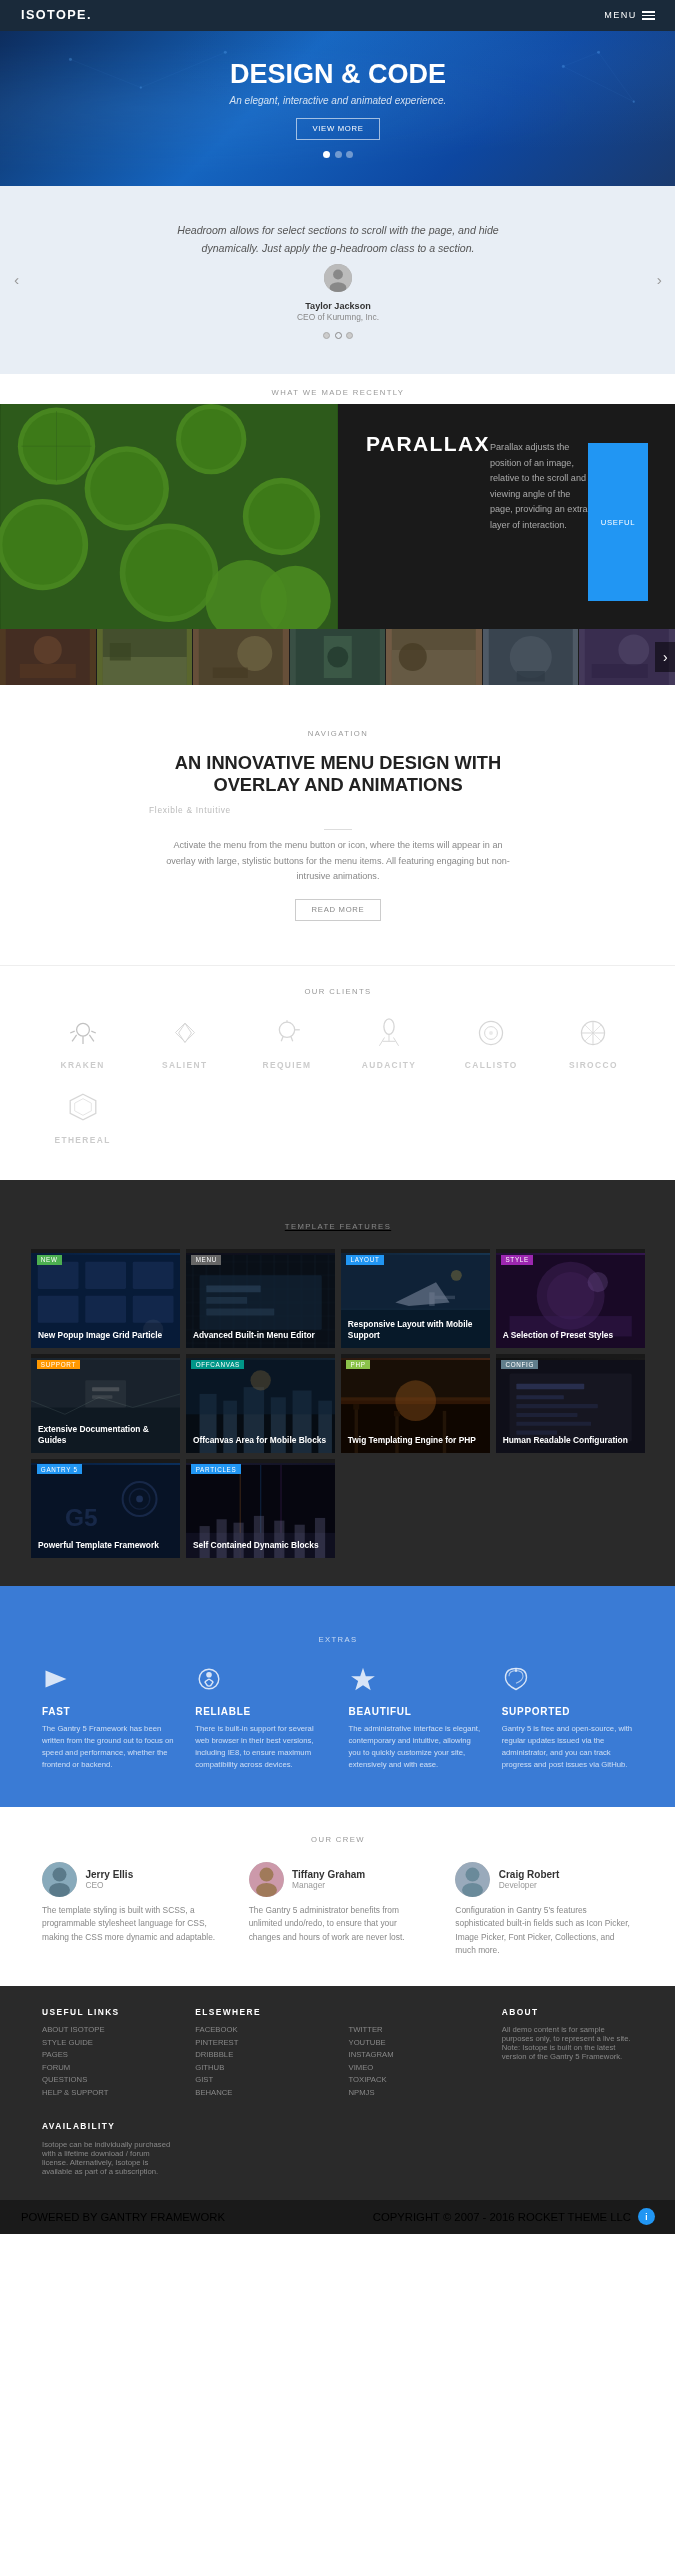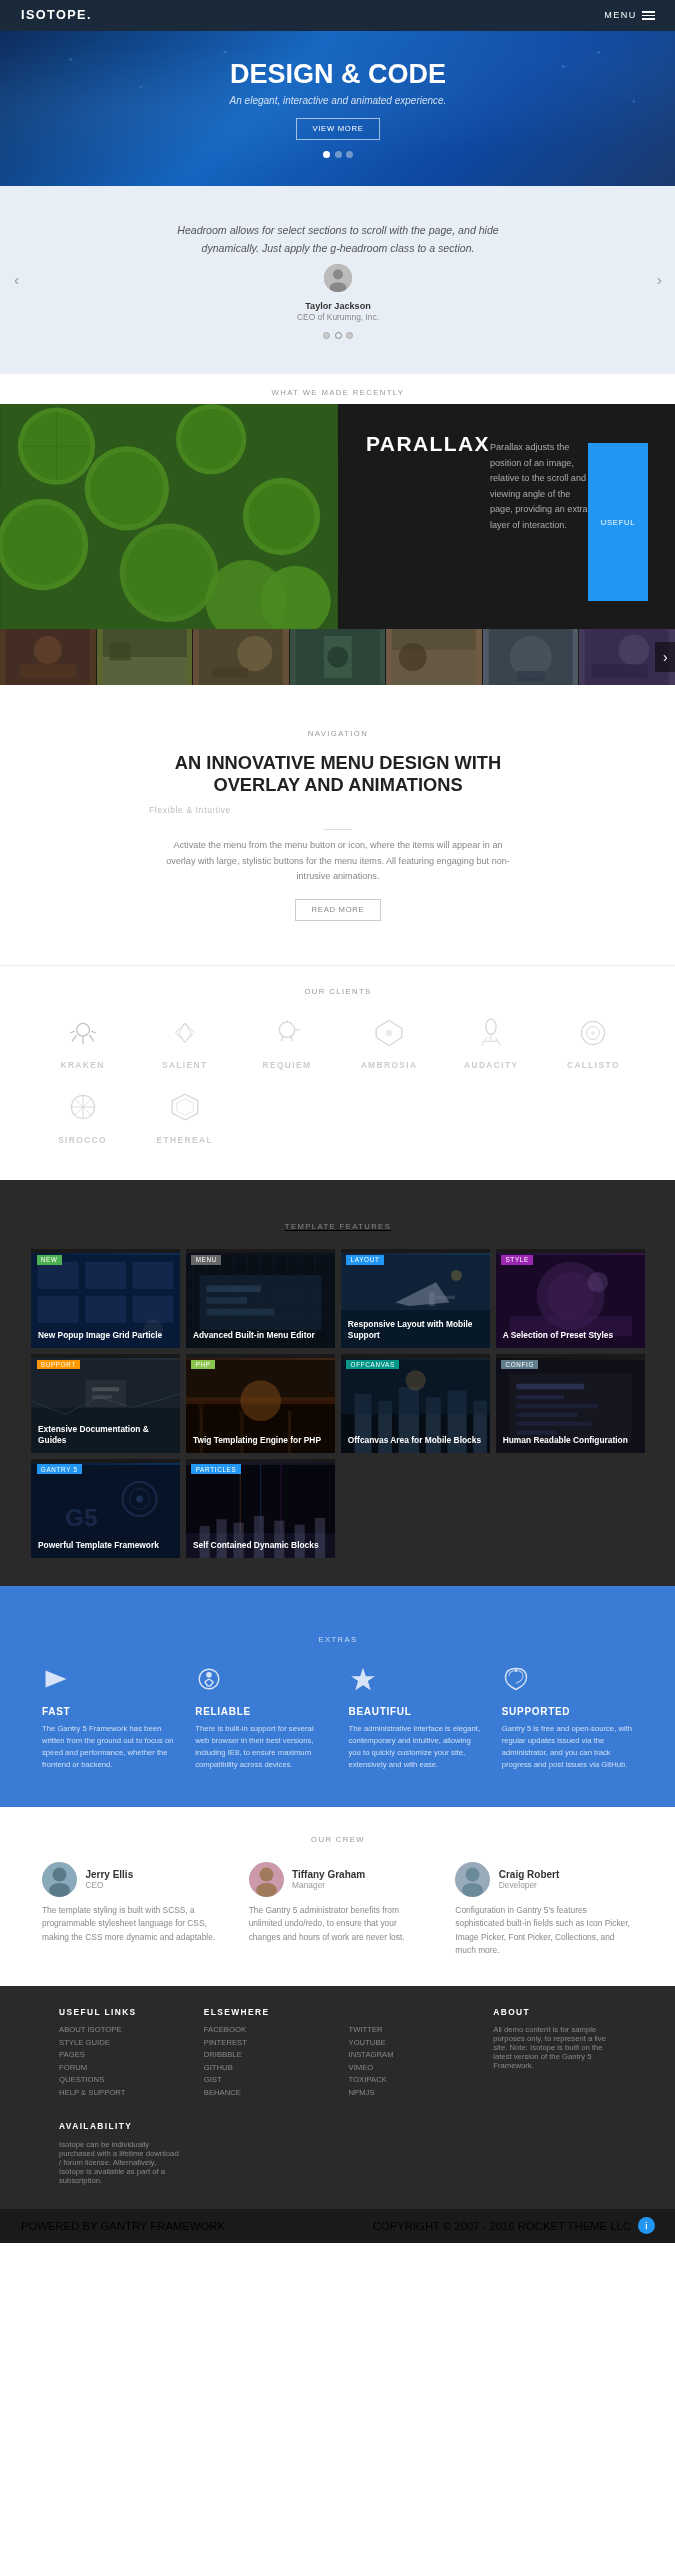--- a/index.html
+++ b/index.html
@@ -316,21 +316,21 @@
       background: #ccc; flex-shrink: 0;
       overflow: hidden; display: flex; align-items: center; justify-content: center;
     }
     .crew-name { font-size: 10px; font-weight: 700; color: #333; }
     .crew-role { font-size: 8.4px; color: #999; }
     .crew-text { font-size: 8.4px; color: #888; line-height: 1.6; }
 
     
     .footer-top {
       background: #2a2a2a;
-      padding: 21px 59px;
+      padding: 21px 42px;
       display: grid;
       grid-template-columns: repeat(4, 1fr);
       gap: 21px;
     }
     .footer-col h4 { color: #fff; font-size: 8.4px; letter-spacing: 1.4px; margin-bottom: 8.4px; text-transform: uppercase; }
     .footer-col a, .footer-col p { color: #888; font-size: 7.7px; display: block; margin-bottom: 3.5px; text-decoration: none; }
     .footer-bottom {
       background: #1a1a1a;
       padding: 8.4px 21px;
       display: flex;
@@ -547,29 +547,20 @@
           <line x1="37" y1="20" x2="45" y2="20" stroke="#bbb" stroke-width="2"></line>
           <line x1="19" y1="30" x2="16" y2="38" stroke="#bbb" stroke-width="2"></line>
           <line x1="31" y1="30" x2="34" y2="38" stroke="#bbb" stroke-width="2"></line>
         </svg>
       </div>
       <span class="client-name">REQUIEM</span>
     </div>
     <div class="client-item">
       <div class="client-icon">
         <svg viewBox="0 0 50 50" width="32" height="32" xmlns="http://www.w3.org/2000/svg">
-          <polygon points="25,5 45,18 45,32 25,45 5,32 5,18" fill="none" stroke="#bbb" stroke-width="2"></polygon>
-          <circle cx="25" cy="25" r="5" fill="#bbb" opacity="0.5"></circle>
-        </svg>
-      </div>
-      <span class="client-name">Ambrosia</span>
-    </div>
-    <div class="client-item">
-      <div class="client-icon">
-        <svg viewBox="0 0 50 50" width="32" height="32" xmlns="http://www.w3.org/2000/svg">
           <ellipse cx="25" cy="15" rx="8" ry="12" fill="none" stroke="#bbb" stroke-width="2"></ellipse>
           <line x1="18" y1="32" x2="10" y2="45" stroke="#bbb" stroke-width="1.5"></line>
           <line x1="32" y1="32" x2="40" y2="45" stroke="#bbb" stroke-width="1.5"></line>
           <line x1="25" y1="27" x2="25" y2="38" stroke="#bbb" stroke-width="1.5"></line>
           <line x1="15" y1="38" x2="35" y2="38" stroke="#bbb" stroke-width="1.5"></line>
         </svg>
       </div>
       <span class="client-name">Audacity</span>
     </div>
     <div class="client-item">
@@ -704,61 +695,61 @@
           <rect x="90" y="52" width="30" height="5" fill="rgba(255,255,255,0.2)" rx="1"></rect>
         </svg>
       </div>
       <div class="card-overlay">
         <span class="card-badge support">SUPPORT</span>
         <h4>Extensive Documentation &amp; Guides</h4>
       </div>
     </div>
 
     <div class="feature-card">
-      <div class="card-bg bg-sunset">
-        <svg viewBox="0 0 220 140" xmlns="http://www.w3.org/2000/svg" style="width:100%;height:100%">
-          <rect width="220" height="140" fill="#2a1a0a"></rect>
-          <rect x="0" y="60" width="220" height="80" fill="#1a0a00"></rect>
-          <circle cx="110" cy="60" r="30" fill="rgba(255,150,50,0.4)"></circle>
-          <rect x="0" y="55" width="220" height="10" fill="rgba(200,100,30,0.3)"></rect>
-          <g opacity="0.5">
-            <rect x="20" y="70" width="5" height="70" fill="#5a3a1a"></rect>
-            <rect x="18" y="65" width="9" height="8" fill="#4a2a0a"></rect>
-            <rect x="80" y="80" width="5" height="60" fill="#5a3a1a"></rect>
-            <rect x="78" y="75" width="9" height="8" fill="#4a2a0a"></rect>
-            <rect x="150" y="75" width="5" height="65" fill="#5a3a1a"></rect>
-          </g>
-        </svg>
-      </div>
-      <div class="card-overlay">
-        <span class="card-badge php">PHP</span>
-        <h4>Twig Templating Engine for PHP</h4>
-      </div>
-    </div>
-
-    <div class="feature-card">
       <div class="card-bg bg-city">
         <svg viewBox="0 0 220 140" xmlns="http://www.w3.org/2000/svg" style="width:100%;height:100%">
           <rect width="220" height="140" fill="#0d1a2a"></rect>
           <rect x="0" y="80" width="220" height="60" fill="#0a1520"></rect>
           <g fill="rgba(100,150,200,0.4)">
             <rect x="20" y="50" width="25" height="90"></rect>
             <rect x="55" y="60" width="20" height="80"></rect>
             <rect x="85" y="40" width="30" height="100"></rect>
             <rect x="125" y="55" width="22" height="85"></rect>
             <rect x="157" y="45" width="28" height="95"></rect>
             <rect x="195" y="60" width="20" height="80"></rect>
           </g>
           <rect x="0" y="0" width="220" height="80" fill="rgba(20,50,80,0.5)"></rect>
           <circle cx="110" cy="30" r="15" fill="rgba(255,200,100,0.3)"></circle>
         </svg>
       </div>
       <div class="card-overlay">
         <span class="card-badge offcanvas">OFFCANVAS</span>
         <h4>Offcanvas Area for Mobile Blocks</h4>
+      </div>
+    </div>
+
+    <div class="feature-card">
+      <div class="card-bg bg-sunset">
+        <svg viewBox="0 0 220 140" xmlns="http://www.w3.org/2000/svg" style="width:100%;height:100%">
+          <rect width="220" height="140" fill="#2a1a0a"></rect>
+          <rect x="0" y="60" width="220" height="80" fill="#1a0a00"></rect>
+          <circle cx="110" cy="60" r="30" fill="rgba(255,150,50,0.4)"></circle>
+          <rect x="0" y="55" width="220" height="10" fill="rgba(200,100,30,0.3)"></rect>
+          <g opacity="0.5">
+            <rect x="20" y="70" width="5" height="70" fill="#5a3a1a"></rect>
+            <rect x="18" y="65" width="9" height="8" fill="#4a2a0a"></rect>
+            <rect x="80" y="80" width="5" height="60" fill="#5a3a1a"></rect>
+            <rect x="78" y="75" width="9" height="8" fill="#4a2a0a"></rect>
+            <rect x="150" y="75" width="5" height="65" fill="#5a3a1a"></rect>
+          </g>
+        </svg>
+      </div>
+      <div class="card-overlay">
+        <span class="card-badge php">PHP</span>
+        <h4>Twig Templating Engine for PHP</h4>
       </div>
     </div>
 
     <div class="feature-card">
       <div class="card-bg bg-dark">
         <svg viewBox="0 0 220 140" xmlns="http://www.w3.org/2000/svg" style="width:100%;height:100%">
           <rect width="220" height="140" fill="#1a1a2a"></rect>
           <rect x="20" y="20" width="180" height="100" fill="rgba(40,40,60,0.8)" rx="3"></rect>
           <rect x="30" y="35" width="100" height="8" fill="rgba(100,120,200,0.5)" rx="1"></rect>
           <rect x="30" y="52" width="70" height="6" fill="rgba(80,100,180,0.4)" rx="1"></rect>

